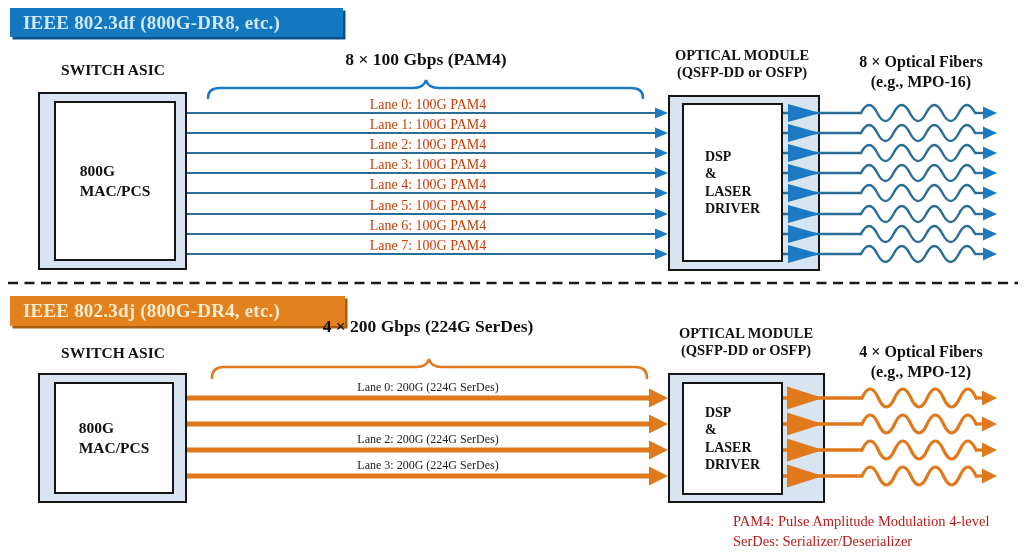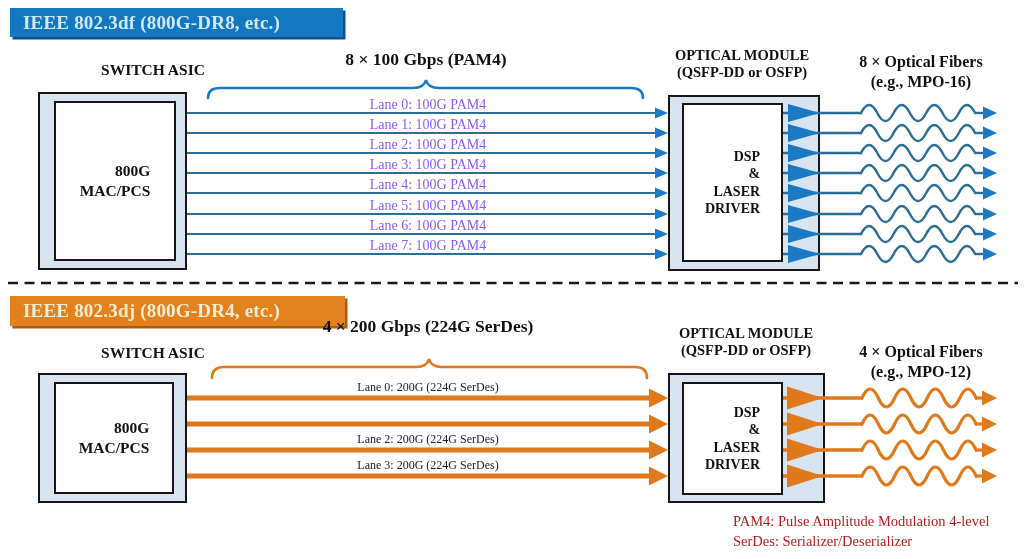--- a/index.html
+++ b/index.html
@@ -10,26 +10,26 @@
   .box{z-index:1;}
   .txt{z-index:4;white-space:nowrap;}
   .ctr{transform:translateX(-50%);text-align:center;}
   .ml{white-space:pre-line;}
   .banner{display:flex;align-items:center;font-weight:bold;font-size:19px;
           padding-left:13px;letter-spacing:.2px;z-index:2;}
   .banner.blue{background:#1478c0;color:#cfe9fb;box-shadow:2.5px 2.5px 0 #0b5189;}
   .banner.orange{background:#e2811d;color:#f8edd0;box-shadow:2.5px 2.5px 0 #aa5c10;}
   .outer{background:#d9e4f1;border:2.5px solid #151515;}
   .inner{background:#ffffff;border:2px solid #151515;display:flex;align-items:center;
-         justify-content:center;text-align:right;font-weight:bold;z-index:2;}
+         justify-content:center;text-align:left;font-weight:bold;z-index:2;}
   .h1{font-weight:bold;font-size:17.5px;}
-  .h2{font-weight:bold;font-size:15.5px;margin-left:40px;}
+  .h2{font-weight:bold;font-size:15.5px;}
   .modhead{font-weight:bold;font-size:14.5px;line-height:17px;}
   .fibhead{font-weight:bold;font-size:16px;line-height:20px;text-align:center;}
-  .lane{font-size:14px;line-height:15px;color:#8b5cf6;}
+  .lane{font-size:14px;line-height:15px;color:#c2410c;}
   .lane-b{font-size:12px;line-height:16px;color:#1c1c1c;}
   .foot{font-size:14.5px;line-height:19.5px;color:#b91c1c;}
 </style>
 </head>
 <body>
 
 <div class="stage">
 
   <div class="banner blue" style="left:10px;top:8px;width:333px;height:29px;">
     <span>IEEE 802.3df (800G-DR8, etc.)</span>

